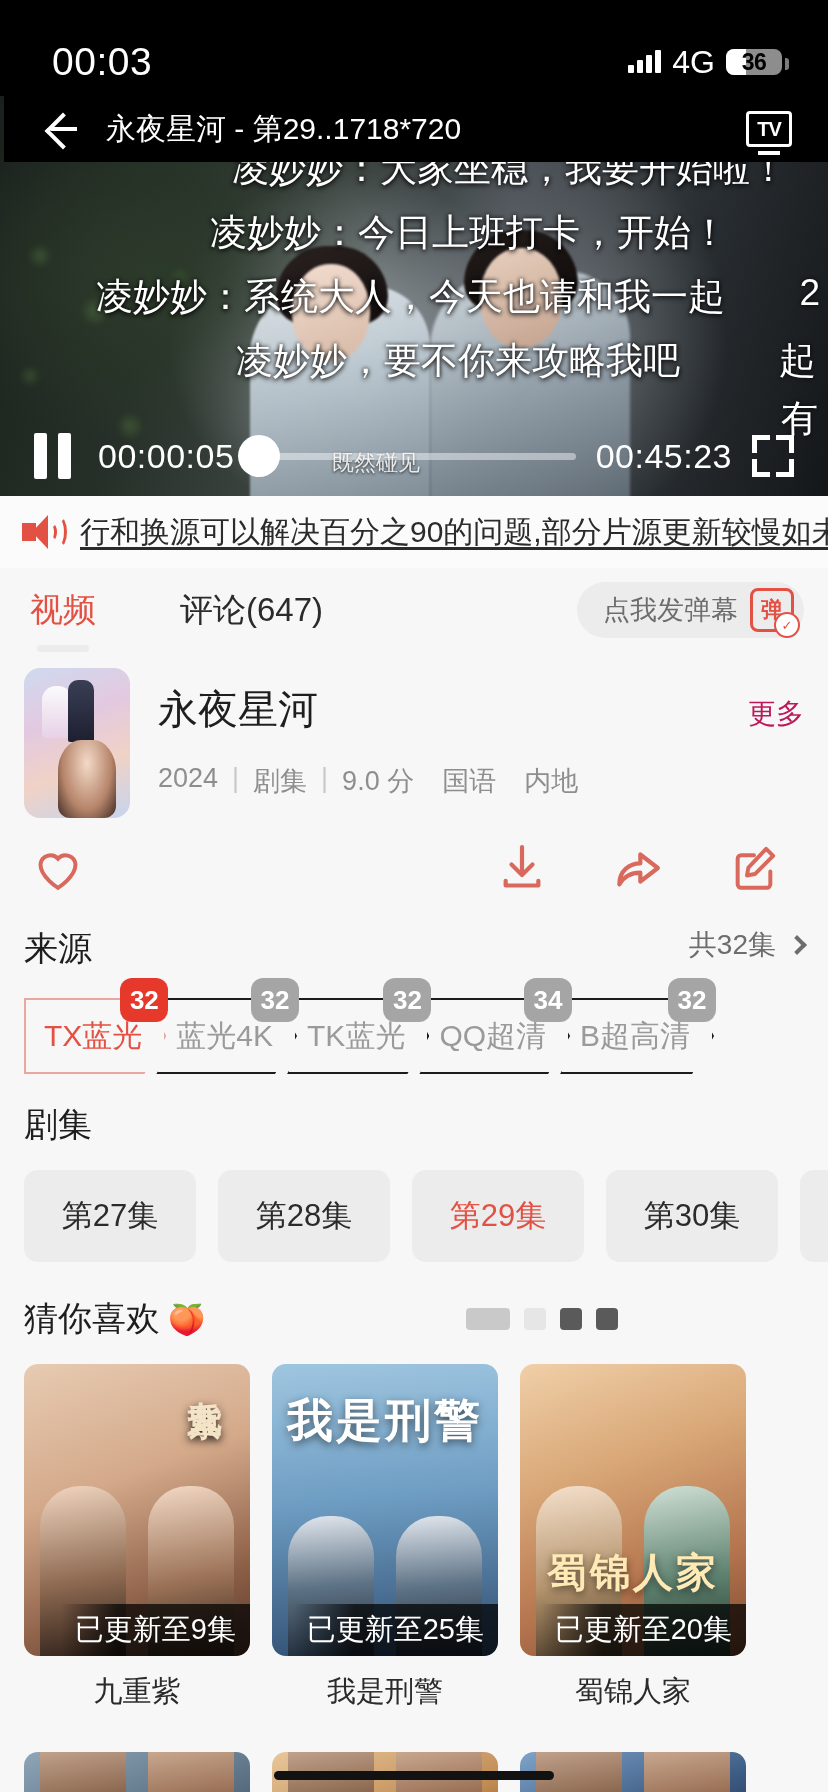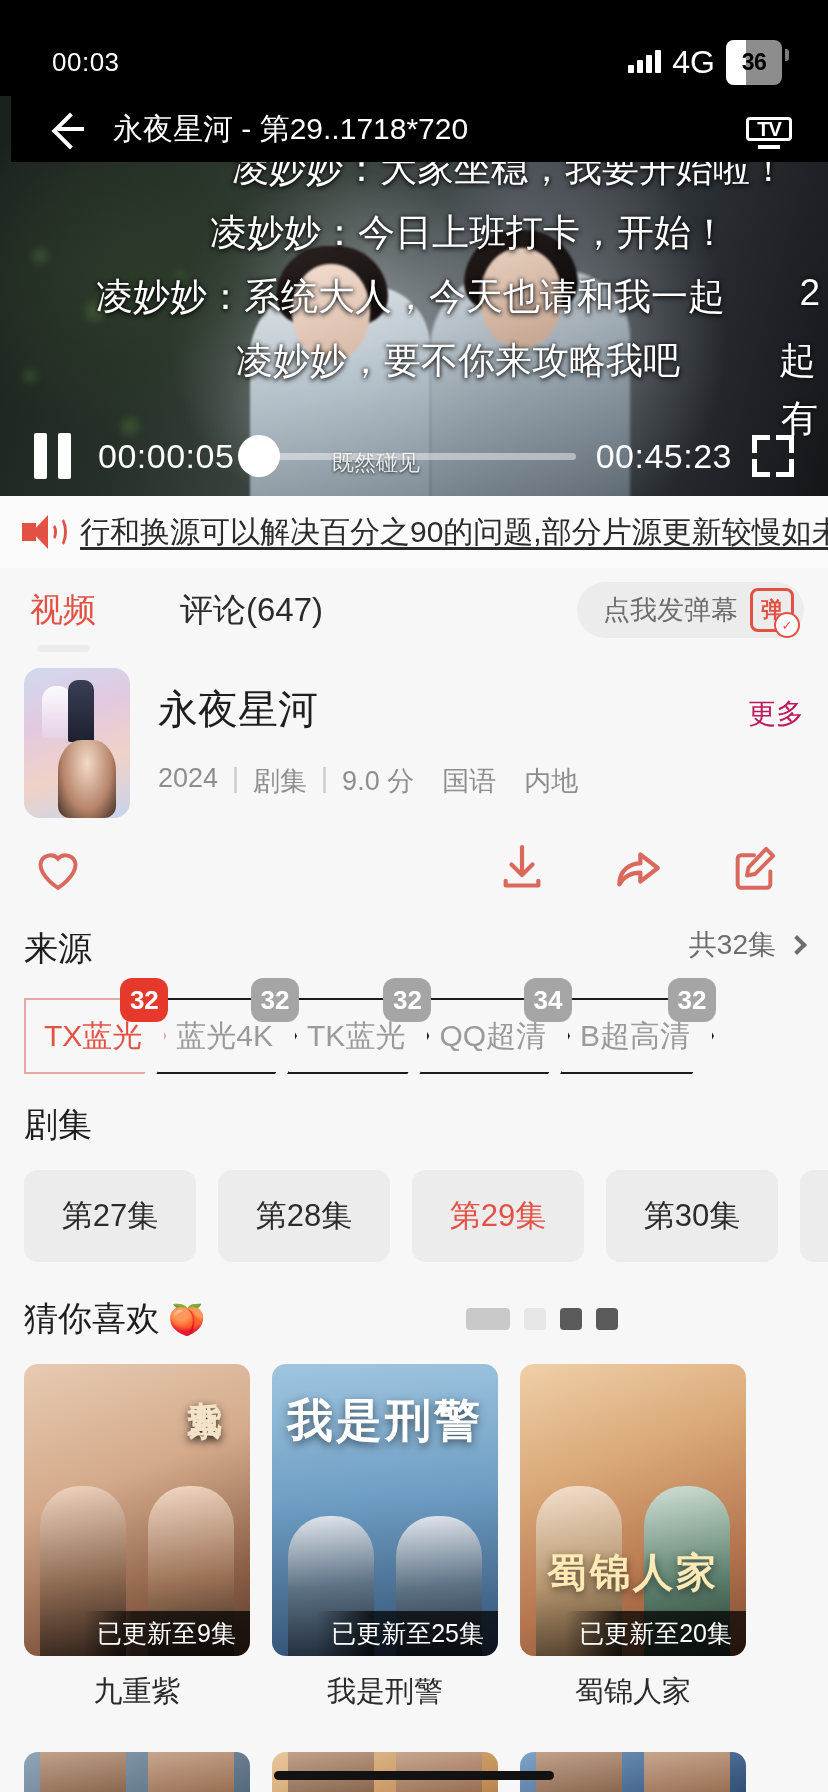--- a/index.html
+++ b/index.html
@@ -8,29 +8,29 @@
     font-family:"Liberation Sans","DejaVu Sans",sans-serif;
     background:#f7f7f7; overflow:hidden; position:relative;
   }
 
   
   .statusbar {
     height:96px; background:#000; color:#fff;
     display:flex; align-items:center; justify-content:space-between;
     padding:28px 46px 0 52px;
   }
-  .sb-time { font-size:26px; font-weight:400; letter-spacing:.5px; }
+  .sb-time { font-size:39px; font-weight:400; letter-spacing:.5px; }
   .sb-right { display:flex; align-items:center; gap:11px; }
   .bars { display:flex; align-items:flex-end; gap:3px; height:22px; }
   .bars i { width:6px; background:#fff; border-radius:1px; display:block; }
   .bars i:nth-child(1){height:8px;} .bars i:nth-child(2){height:13px;}
   .bars i:nth-child(3){height:18px;} .bars i:nth-child(4){height:23px;background:#fff;}
   .sb-net { font-size:32px; }
   .batt {
-    position:relative; width:56px; height:45px; border-radius:8px;
+    position:relative; width:56px; height:26px; border-radius:8px;
     background:#8d8d8d; display:flex; align-items:center; justify-content:center;
   }
   .batt-fill{position:absolute;left:0;top:0;bottom:0;width:20px;background:#fff;border-radius:8px 0 0 8px;}
   .batt-num{position:relative;font-size:23px;font-weight:700;color:#000;z-index:2;letter-spacing:-.5px;}
   .batt-tip{position:absolute;right:-7px;top:9px;width:4px;height:12px;background:#7a7a7a;border-radius:0 3px 3px 0;}
 
   
   .player {
     position:relative; height:400px; background:#070708; overflow:hidden;
   }
@@ -75,37 +75,37 @@
       radial-gradient(circle 18px at 40px 40px,#3f5a34 0%,rgba(40,60,32,0) 70%),
       radial-gradient(circle 22px at 95px 95px,#47603a 0%,rgba(40,60,32,0) 70%),
       radial-gradient(circle 16px at 30px 160px,#3a5230 0%,rgba(40,60,32,0) 70%),
       radial-gradient(circle 20px at 130px 210px,#425c36 0%,rgba(40,60,32,0) 70%),
       radial-gradient(circle 14px at 180px 60px,#38502e 0%,rgba(40,60,32,0) 70%);
     filter:blur(2px); opacity:.8;
   }
 
   
   .ptop {
-    position:absolute; left:11px; right:0; top:0; height:66px; z-index:6;
+    position:absolute; left:4px; right:0; top:0; height:66px; z-index:6;
     background:#000; display:flex; align-items:center; padding:0 36px;
   }
   .back-arrow { width:44px; height:44px; position:relative; flex:none; }
   .back-arrow::before{
     content:""; position:absolute; left:10px; top:11px; width:22px; height:22px;
     border-left:4px solid #fff; border-bottom:4px solid #fff; transform:rotate(45deg);
   }
   .back-arrow::after{
     content:""; position:absolute; left:11px; top:20px; width:26px; height:4px; background:#fff;
   }
   .ptitle {
     color:#fff; font-size:30px; margin-left:22px; white-space:nowrap;
     overflow:hidden; text-overflow:clip; flex:1;
   }
   .tv-btn {
-    flex:none; width:46px; height:24px; border:3px solid #fff; border-radius:4px;
+    flex:none; width:46px; height:36px; border:3px solid #fff; border-radius:4px;
     display:flex; align-items:center; justify-content:center;
     color:#fff; font-size:20px; font-weight:700; letter-spacing:-1px; position:relative;margin-left:12px;
   }
   .tv-btn::after{
     content:""; position:absolute; bottom:-11px; left:50%; transform:translateX(-50%);
     width:22px; height:4px; background:#fff;
   }
 
   
   .danmaku { position:absolute; inset:0; z-index:5; pointer-events:none; }
@@ -297,21 +297,21 @@
   .thumb-word {
     position:absolute; left:0; right:0; top:26px; text-align:center;
     color:#fff; font-size:46px; font-weight:900; letter-spacing:3px;
     text-shadow:0 3px 8px rgba(0,0,0,.55); font-family:"DejaVu Sans",sans-serif;
   }
   .t1 .thumb-word { right:22px; left:auto; top:10px; font-size:34px; color:#f3e4c8; writing-mode:vertical-rl; letter-spacing:2px; }
   .t3 .thumb-word { top:auto; bottom:56px; font-size:40px; color:#ffe9b5; }
   .badge {
     position:absolute; right:0; bottom:0; padding:6px 14px;
     background:linear-gradient(90deg,rgba(0,0,0,0),rgba(0,0,0,.72) 30%);
-    color:#fff; font-size:25px; border-radius:0 0 14px 0;
+    color:#fff; font-size:29px; border-radius:0 0 14px 0;
   }
   .card-title {
     margin-top:16px; text-align:center; font-size:29px; color:#2b2b2b;
     white-space:nowrap; overflow:hidden; text-overflow:ellipsis;
   }
 
   .row2 { margin-top:18px; }
   .row2 .thumb { height:120px; border-radius:14px 14px 0 0; }
 
   .home-ind {

